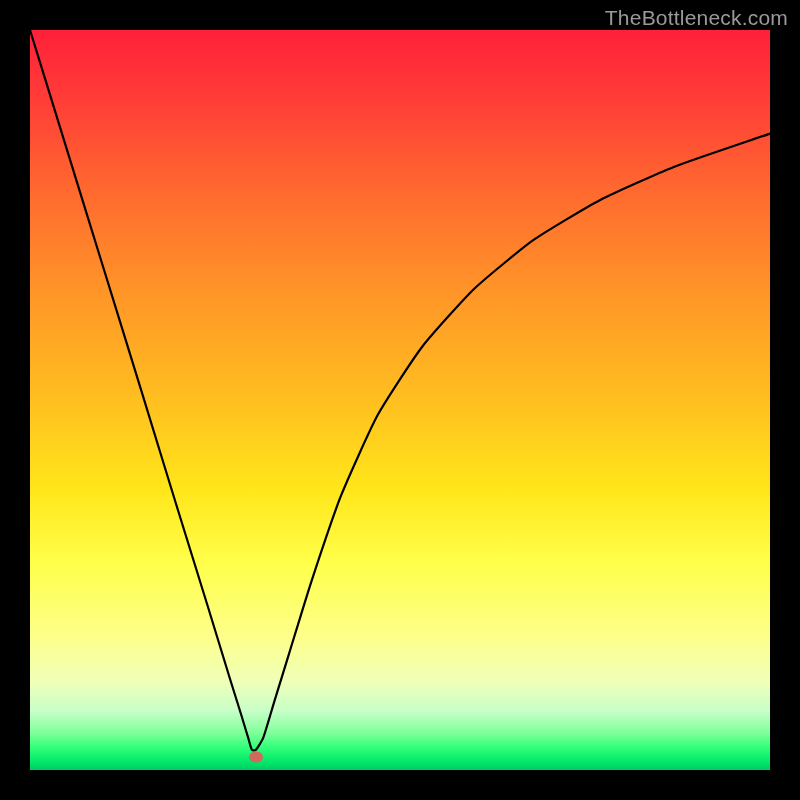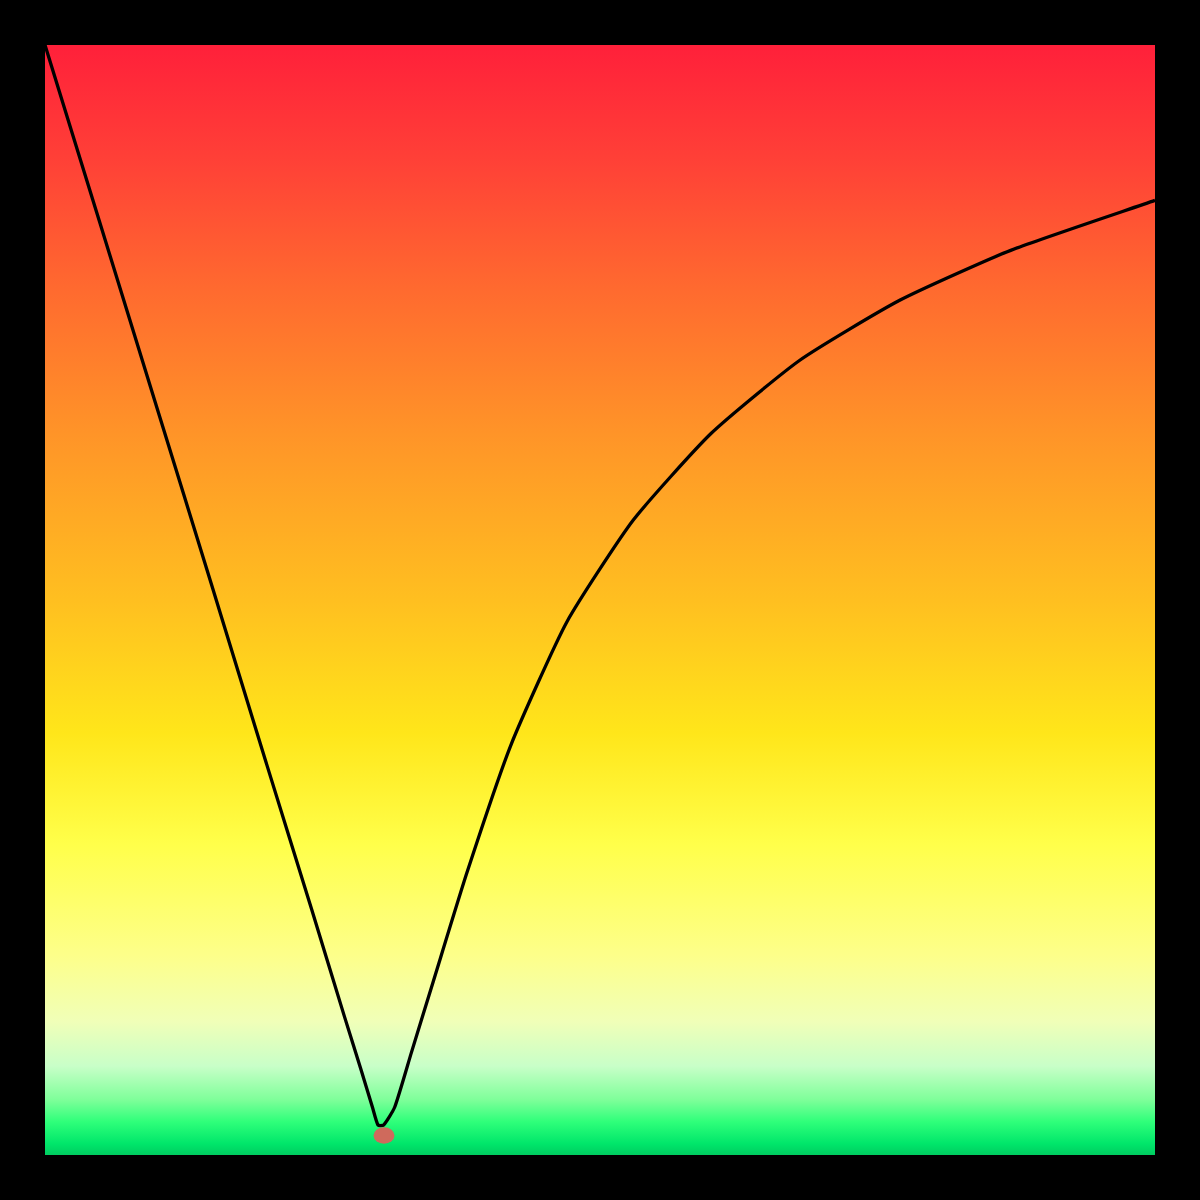--- a/index.html
+++ b/index.html
@@ -70,13 +70,14 @@
 </head>
 <body>
 
 <div class="frame">
   <div class="plot-area">
     <svg class="curve" viewBox="0 0 740 740" preserveAspectRatio="none">
       <path id="curve-path" fill="none" stroke-width="2.2" stroke="#000000" d="M 0.00 0.00 C 6.66 21.58, 30.34 98.30, 37.00 119.88 C 43.66 141.46, 67.34 218.18, 74.00 239.76 C 80.66 261.34, 104.36 338.06, 111.00 359.64 C 117.68 381.35, 141.31 458.56, 148.00 480.26 C 153.30 497.45, 172.30 558.53, 177.60 575.72 C 181.62 588.77, 195.78 635.19, 199.80 648.24 C 201.77 654.64, 208.92 677.36, 210.90 683.76 C 212.25 688.15, 216.96 703.79, 218.30 708.18 C 218.95 710.32, 220.97 718.38, 222.00 720.02 C 222.31 720.51, 225.28 720.47, 225.70 720.02 C 227.28 718.34, 232.20 710.51, 233.10 708.18 C 235.53 701.85, 242.20 678.45, 244.20 671.92 C 246.86 663.26, 256.33 632.48, 259.00 623.82 C 262.99 610.90, 276.98 564.89, 281.20 552.04 C 286.30 536.51, 304.76 481.37, 310.80 466.20 C 316.75 451.26, 340.12 398.89, 347.80 384.80 C 354.78 371.99, 383.34 328.31, 392.20 316.72 C 400.66 305.66, 433.96 268.64, 444.00 259.00 C 453.94 249.46, 491.95 218.10, 503.20 210.16 C 514.59 202.12, 557.42 176.65, 569.80 170.20 C 582.73 163.46, 630.21 142.22, 643.80 136.90 C 660.85 130.23, 722.68 109.59, 740.00 103.60"></path>
     </svg>
     <div class="marker" id="marker" style="left: 225.7px; top: 726.68px; background: rgb(207, 106, 92);"></div>
   </div>
+  <div class="watermark">TheBottleneck.com</div>
 </div>
 
 </body></html>

